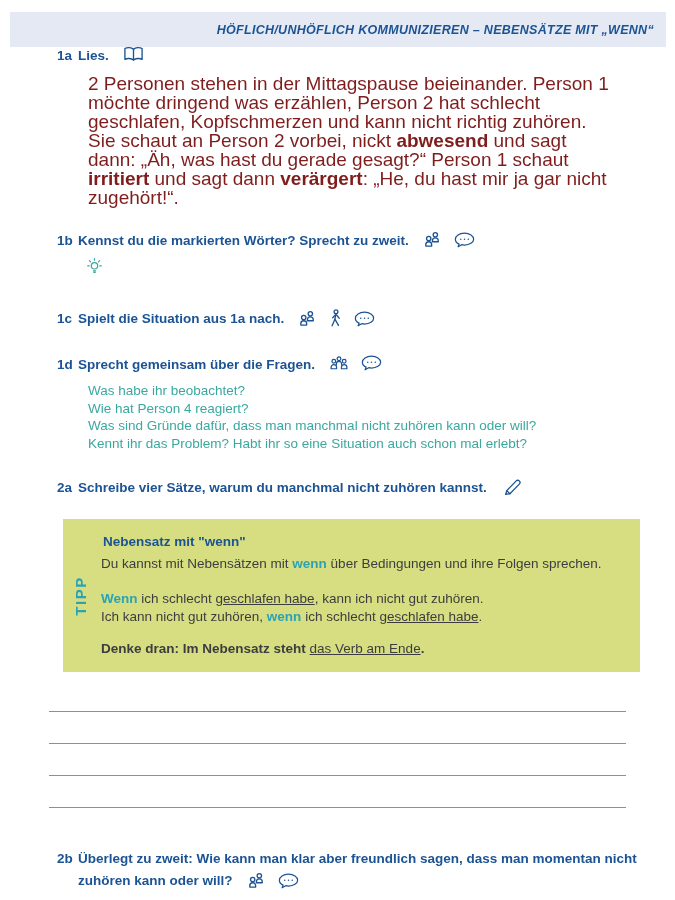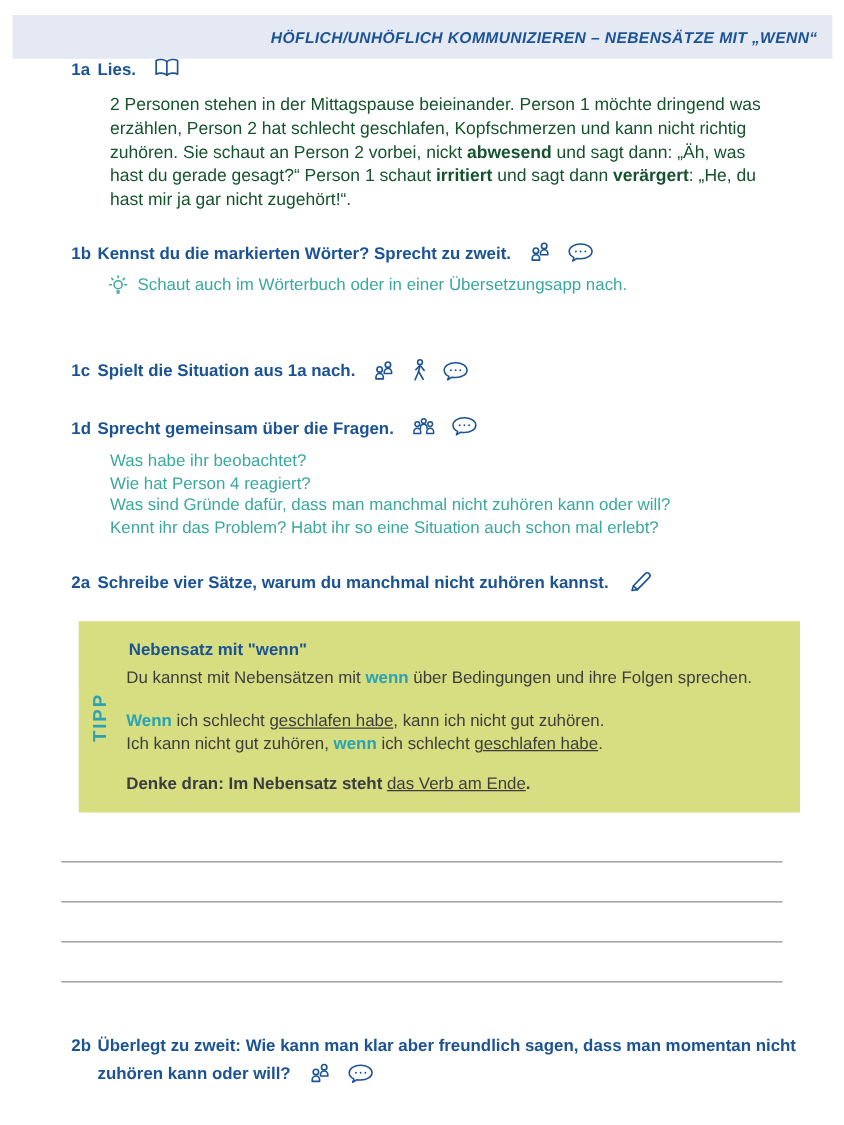--- a/index.html
+++ b/index.html
@@ -14,21 +14,21 @@
   }
   .band-title {
     color:#1b5394; font-style:italic; font-weight:bold; font-size:12.5px; letter-spacing:.3px;
   }
   .task-head { display:flex; margin-left:57px; align-items:flex-start; }
   .task-num  { width:21px; flex:0 0 21px; color:#1b5394; font-weight:bold; font-size:13.5px; line-height:18px; }
   .task-title{ color:#1b5394; font-weight:bold; font-size:13.5px; line-height:18px; }
   .head-icons{ display:flex; align-items:center; gap:12px; margin-left:14px; margin-top:-1px; }
   .icon svg  { display:block; }
   .para {
-    margin:9px 0 0 88px; width:522px; font-size:14px; line-height:19px; color:#14532d;
+    margin:9px 0 0 88px; width:522px; font-size:19px; line-height:19px; color:#7f1d1d;
   }
   .hint-row { display:flex; align-items:flex-start; margin:7px 0 0 86px; gap:7px; }
   .hint-text{ color:#3aa89f; font-size:13.5px; line-height:17px; }
   .questions{ margin:8px 0 0 88px; }
   .questions div { color:#3aa89f; font-size:13.5px; line-height:17.6px; }
   .tip-box {
     position:relative; margin:22px 0 0 63px; width:577px; min-height:142px;
     background:#d6de81; padding:15px 20px 14px 38px;
   }
   .tip-label {
@@ -95,25 +95,24 @@
       </span>
     </div>
     <div class="hint-row">
       <span class="icon">
         <svg width="17" height="17" viewBox="0 0 18 18" fill="none" stroke="#3aa89f" stroke-width="1.3" stroke-linecap="round">
           <circle cx="9" cy="9.3" r="3.4"></circle>
           <path d="M7.8 14.6 h2.4 M8.2 16.2 h1.6"></path>
           <path d="M9 3.4 V1.8 M4.8 5.1 L3.6 3.9 M13.2 5.1 L14.4 3.9 M3.4 9.3 H1.8 M16.2 9.3 H14.6"></path>
         </svg>
       </span>
-      <span class="hint-text">Schaut auch im Wörterbuch oder in einer Übersetzungsapp nach.</span>
-    </div>
-  </section>
-
-  <section style="margin-top:52px;">
+    </div>
+  </section>
+
+  <section style="margin-top:36px;">
     <div class="task-head">
       <span class="task-num">1c</span>
       <span class="task-title">Spielt die Situation aus 1a nach.</span>
       <span class="head-icons">
         <span class="icon">
           <svg width="19" height="17" viewBox="0 0 20 18" fill="none" stroke="#1b5394" stroke-width="1.4" stroke-linecap="round" stroke-linejoin="round">
             <circle cx="13" cy="4" r="2.3"></circle>
             <path d="M9.9 11.4 V10.3 a3.1 3.1 0 0 1 6.2 0 V11.4 Z"></path>
             <circle cx="6" cy="8" r="2.3"></circle>
             <path d="M2.9 16 V14.5 a3.1 3.1 0 0 1 6.2 0 V16 Z"></path>

